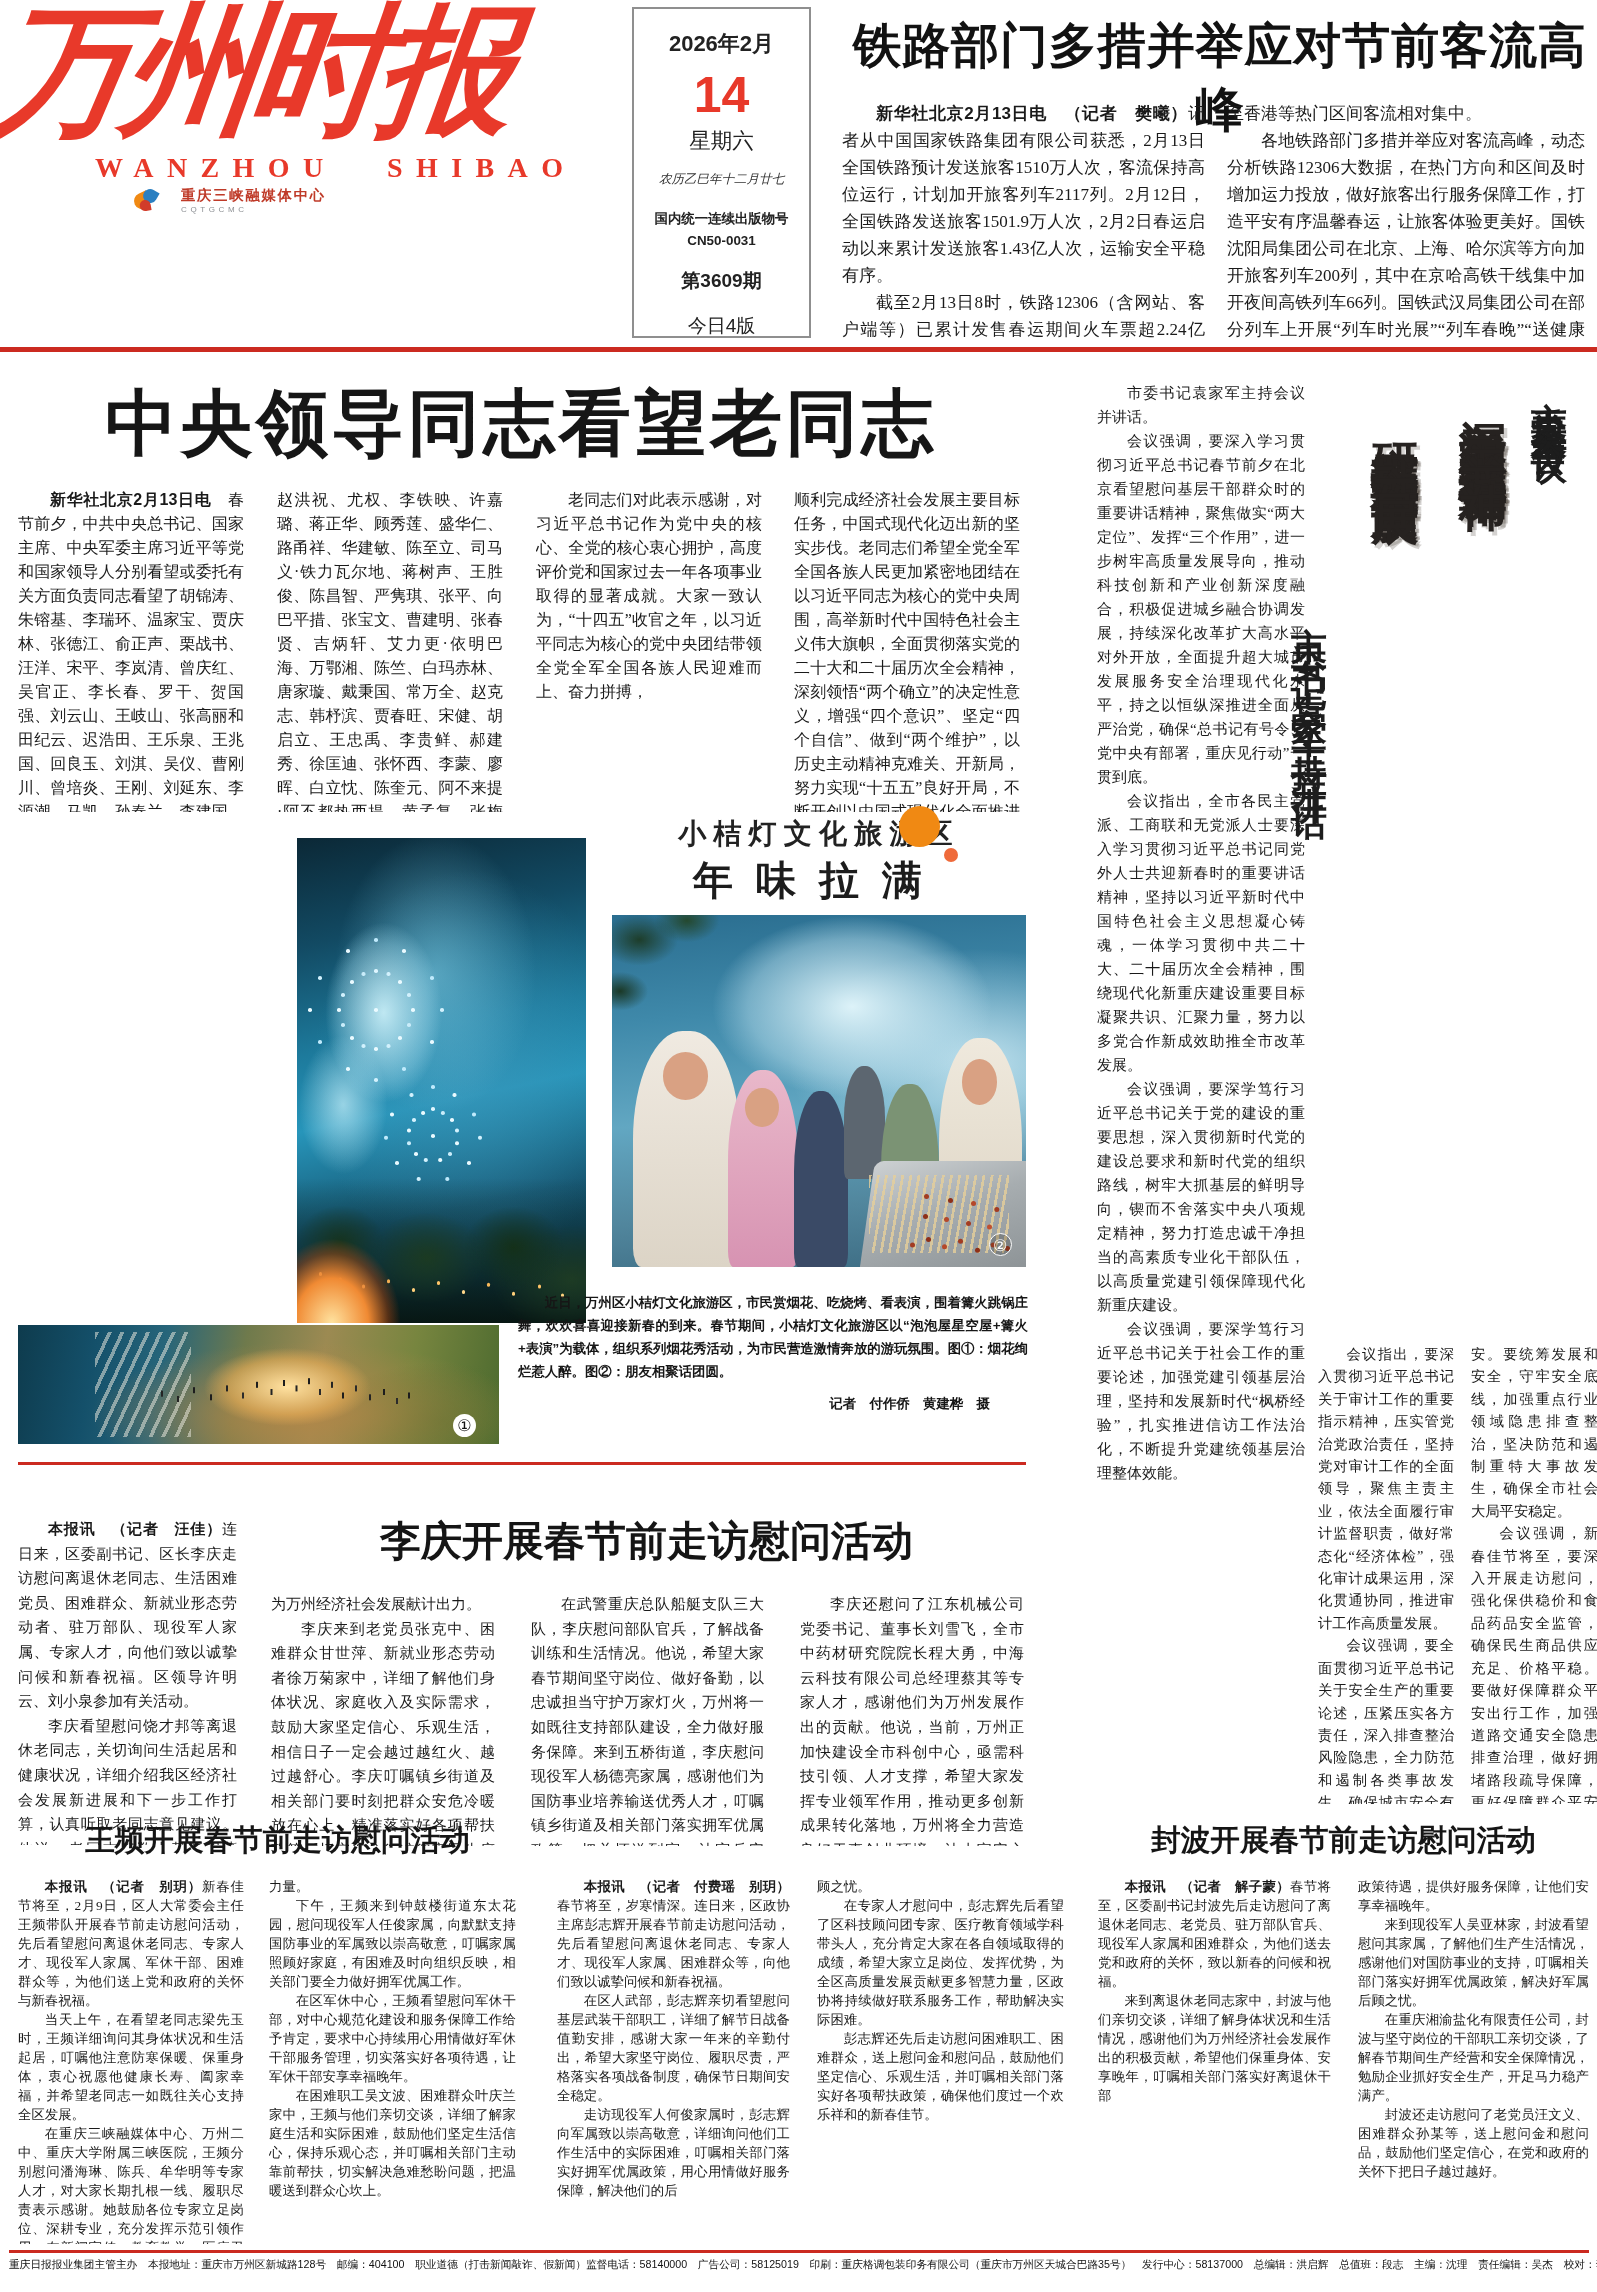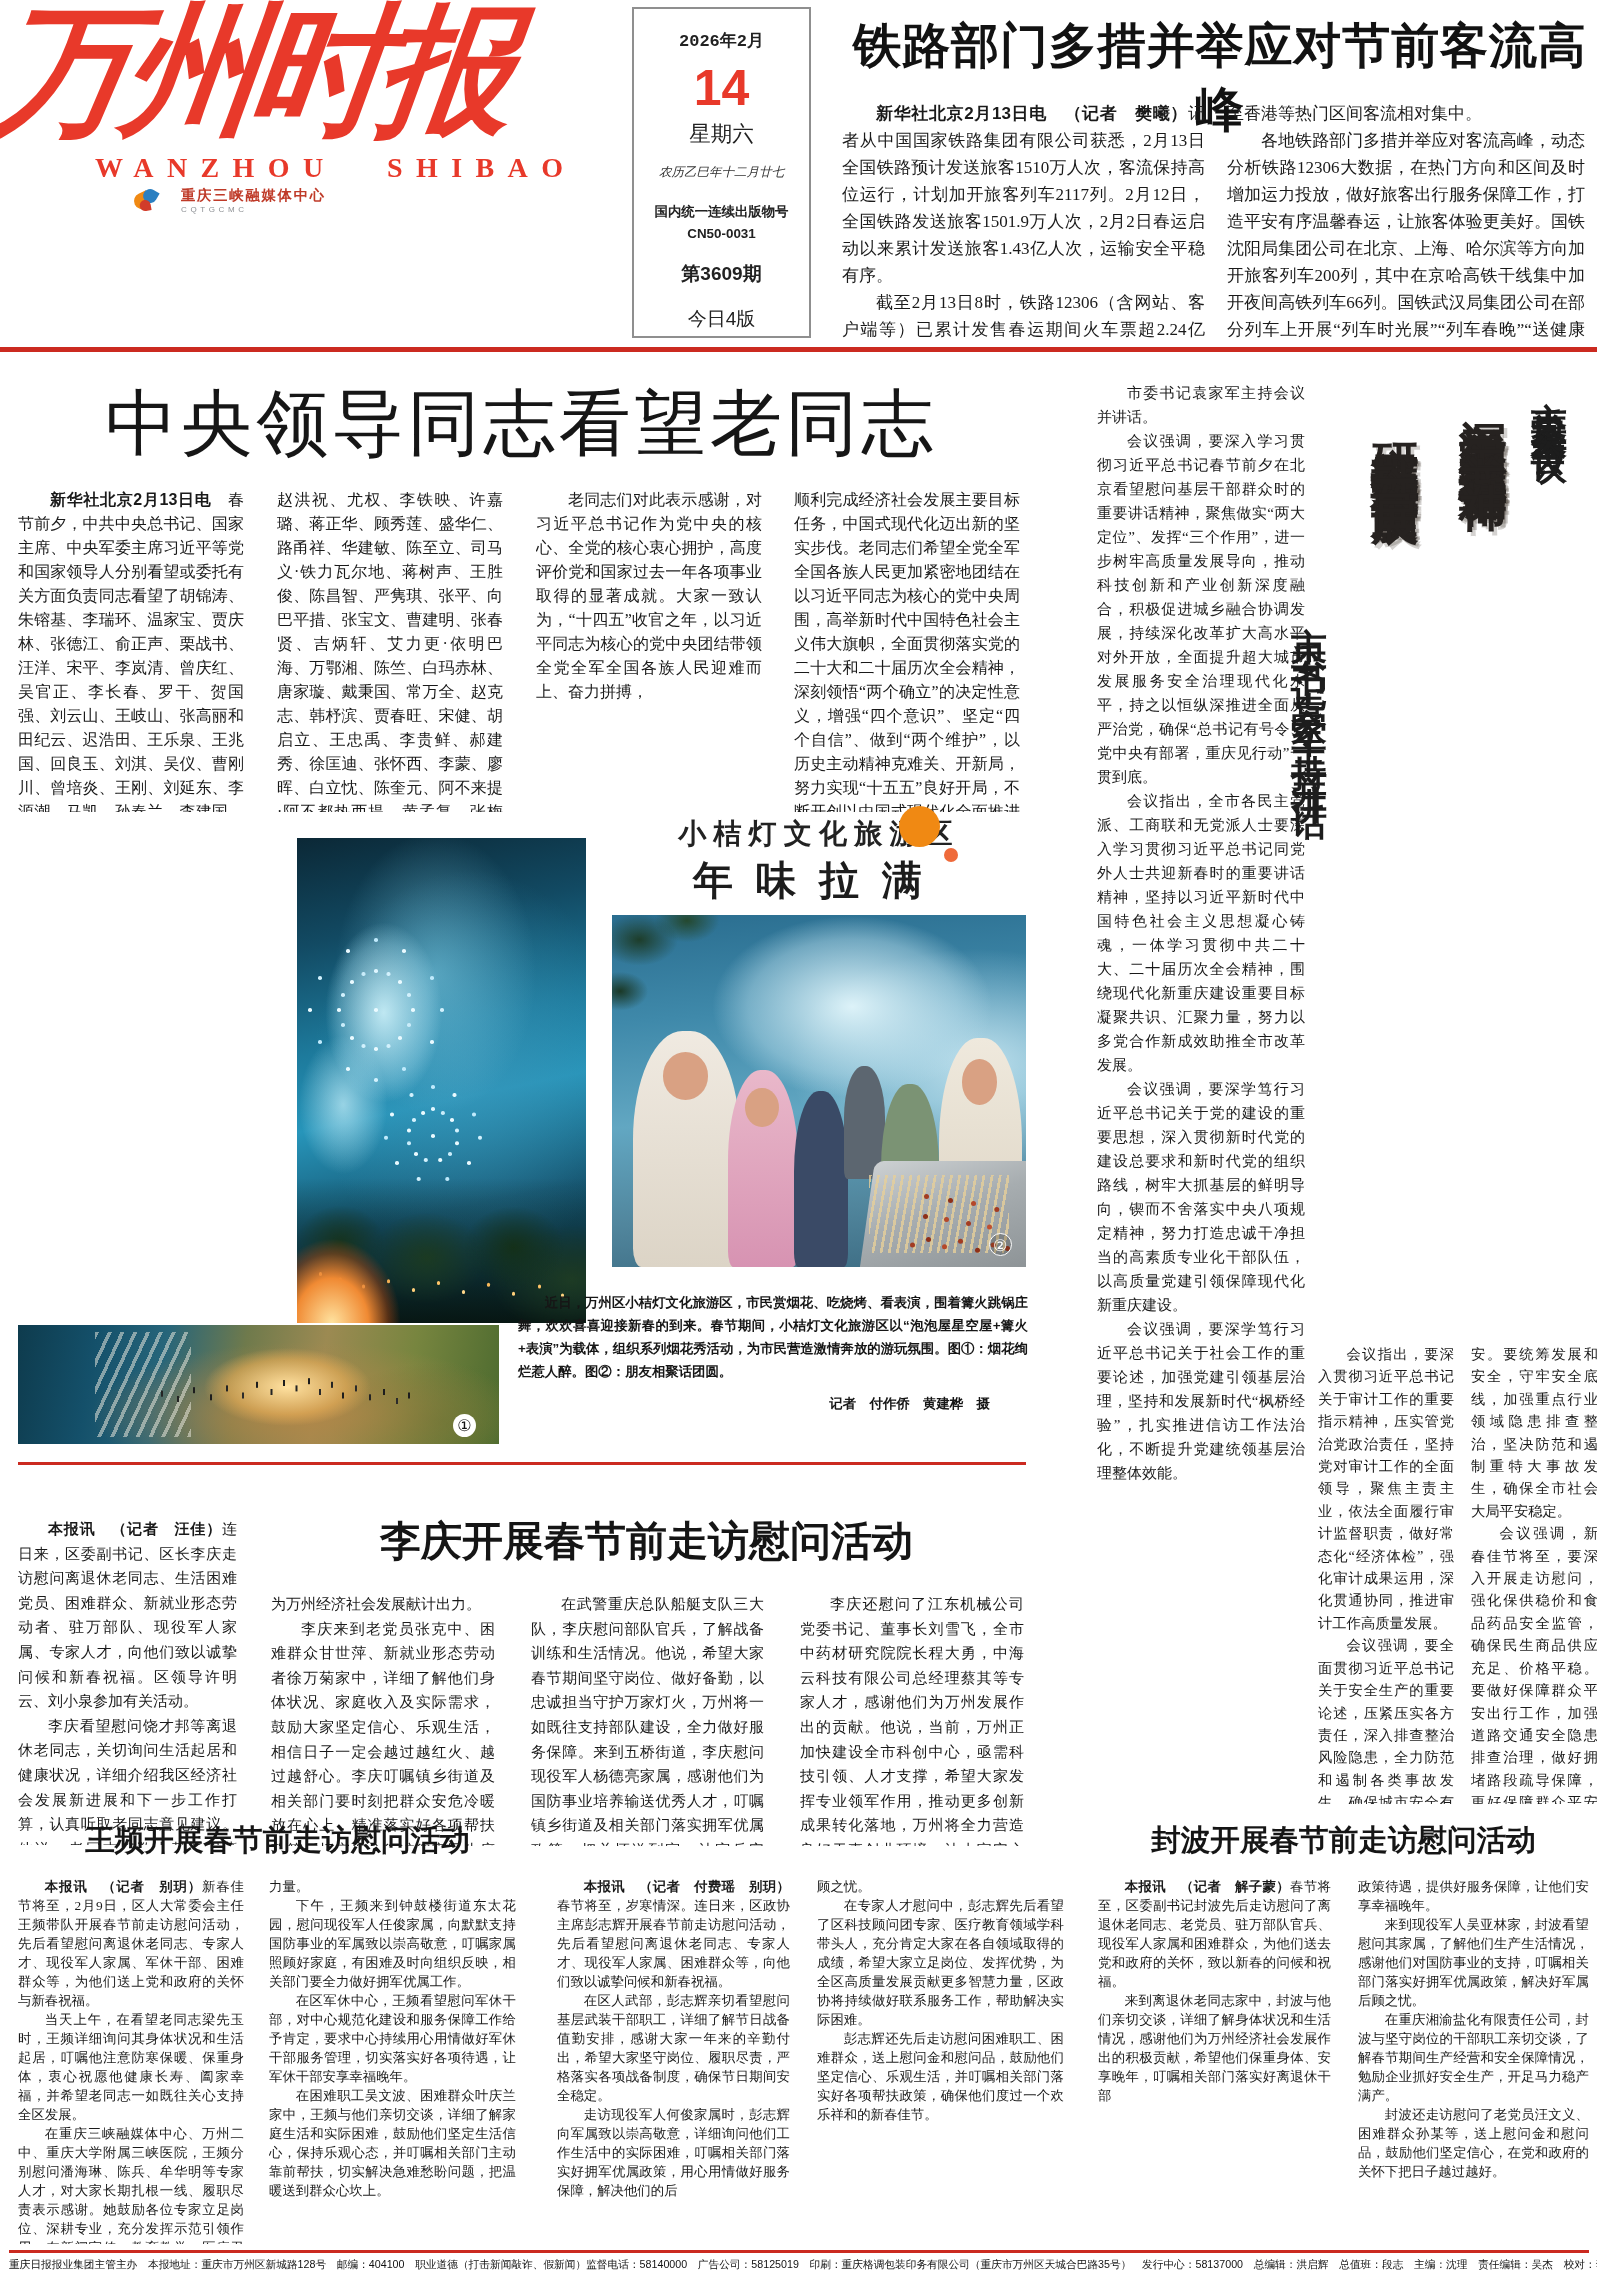--- a/index.html
+++ b/index.html
@@ -14,41 +14,41 @@
   .mast-latin{left:95px;top:152px;font-family:"Liberation Serif",serif;font-weight:bold;
     font-size:28px;color:#e8392a;letter-spacing:13.4px;word-spacing:30px;white-space:nowrap;}
   .mc-logo{left:134px;top:186px;display:flex;align-items:flex-end;gap:20px;}
   .mc-icon{width:27px;height:25px;position:relative;}
   .mc-icon i{position:absolute;display:block;border-radius:60% 0 60% 60%;}
   .mc-t1{font-size:14.3px;font-weight:bold;color:#bf3a28;font-family:"Liberation Sans",sans-serif;letter-spacing:1.8px;}
   .mc-t2{font-size:8px;color:#8d9094;letter-spacing:3.6px;font-family:"Liberation Sans",sans-serif;}
   
   .date-box{left:632px;top:7.2px;width:179px;height:331px;border:2.7px solid #8f8f8f;box-sizing:border-box;
     display:flex;flex-direction:column;align-items:center;font-family:"Liberation Sans",sans-serif;color:#222;}
-  .db-line1{margin-top:19.7px;font-size:17px;font-weight:bold;font-family:Liberation Mono, monospace;}
+  .db-line1{margin-top:19.7px;font-size:22px;font-weight:bold;}
   .db-day{margin-top:7.2px;font-size:50px;font-weight:bold;color:#e8392a;font-family:"Liberation Sans",sans-serif;}
   .db-week{margin-top:2px;font-size:21.5px;font-weight:normal;}
   .db-lunar{margin-top:16px;font-size:12.5px;font-family:"Liberation Serif",serif;font-style:italic;color:#333;}
   .db-issnl{margin-top:21.5px;font-size:13.4px;font-weight:bold;}
   .db-issn{margin-top:5.4px;font-size:13.4px;font-weight:bold;}
   .db-issue{margin-top:19.7px;font-size:19px;font-weight:bold;}
   .db-pages{margin-top:19.7px;font-size:19px;}
   
   .rule{background:#cb2a20;}
   
   .col{overflow:hidden;text-align:justify;}
   .col p{margin:0;text-indent:2em;}
   .col p.cont{text-indent:0;}
   .col b{font-family:"Liberation Sans",sans-serif;font-weight:bold;}
   
   .rail-hl{left:842px;top:14.3px;width:756px;font-size:48px;font-weight:bold;color:#121212;
     text-align:center;letter-spacing:0.9px;}
   .rail-col{top:100px;height:244px;font-size:17px;line-height:27px;}
   
-  .main-hl{left:18px;top:376px;width:1006px;text-align:center;font-size:72px;font-weight:normal;
+  .main-hl{left:18px;top:376px;width:1006px;text-align:center;font-size:72px;font-weight:bold;
     color:#161616;letter-spacing:3.6px;}
   .main-col{top:488px;height:324px;font-size:16px;line-height:24px;}
   
   .vtext{writing-mode:vertical-rl;}
   .meet-kicker{left:1524px;top:373px;height:394px;font-size:36px;font-weight:bold;color:#1d1d1d;letter-spacing:5.4px;}
   .meet-big{font-size:48px;font-weight:900;color:#262220;letter-spacing:3.6px;
     text-shadow:3.6px 3.6px 0 rgba(60,50,40,.22);}
   .meet-sub{left:1284px;top:598px;height:699px;font-size:36px;font-weight:bold;color:#1d1d1d;letter-spacing:16px;}
   .meet-colA{left:1097px;top:381px;width:208px;height:1424px;font-size:15px;line-height:24px;}
   .meet-colB{left:1318px;top:1343px;width:136px;height:461px;font-size:14.3px;line-height:22.4px;}

